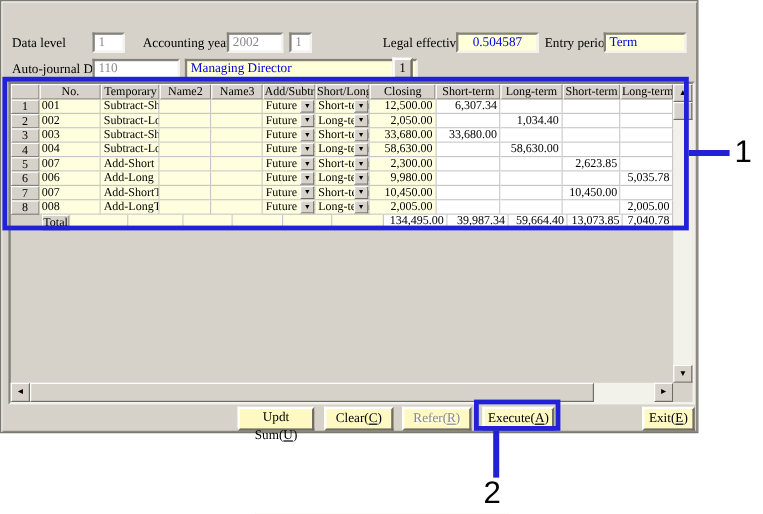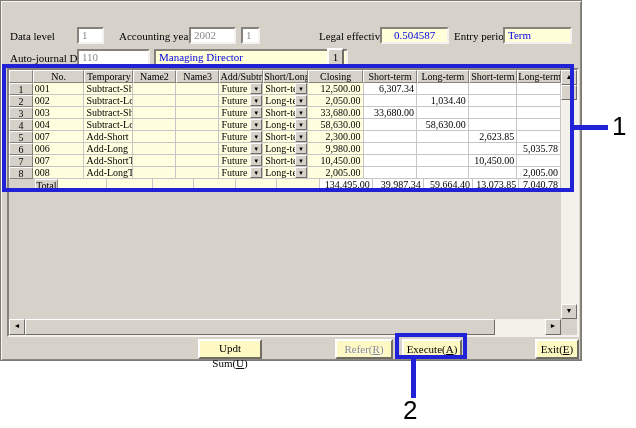--- a/index.html
+++ b/index.html
@@ -318,20 +318,23 @@
         <div class="sb-btn" style="left:0;top:0;height:16px">◄</div>
         <div class="sb-thumb" style="left:16px;top:0;width:470px;height:16px"></div>
         <div class="sb-btn" style="right:0;top:0;height:16px">►</div>
       </div>
       <div class="corner"></div>
     </div>
 
     <button class="btn" style="left:197px;width:64px">
       <span>Updt Sum(</span><span class="u">U</span><span>)</span>
     </button>
+    <button class="btn" style="left:269px;width:58px">
+      <span>Clear(</span><span class="u">C</span><span>)</span>
+    </button>
     <button class="btn" style="left:401px;width:60px">
       <span>Execute(</span><span class="u">A</span><span>)</span>
     </button>
     <button class="btn disabled" style="left:334px;width:58px">
       <span>Refer(</span><span class="u">R</span><span>)</span>
     </button>
     <button class="btn" style="left:534px;width:44px">
       <span>Exit(</span><span class="u">E</span><span>)</span>
     </button>
   </div>

